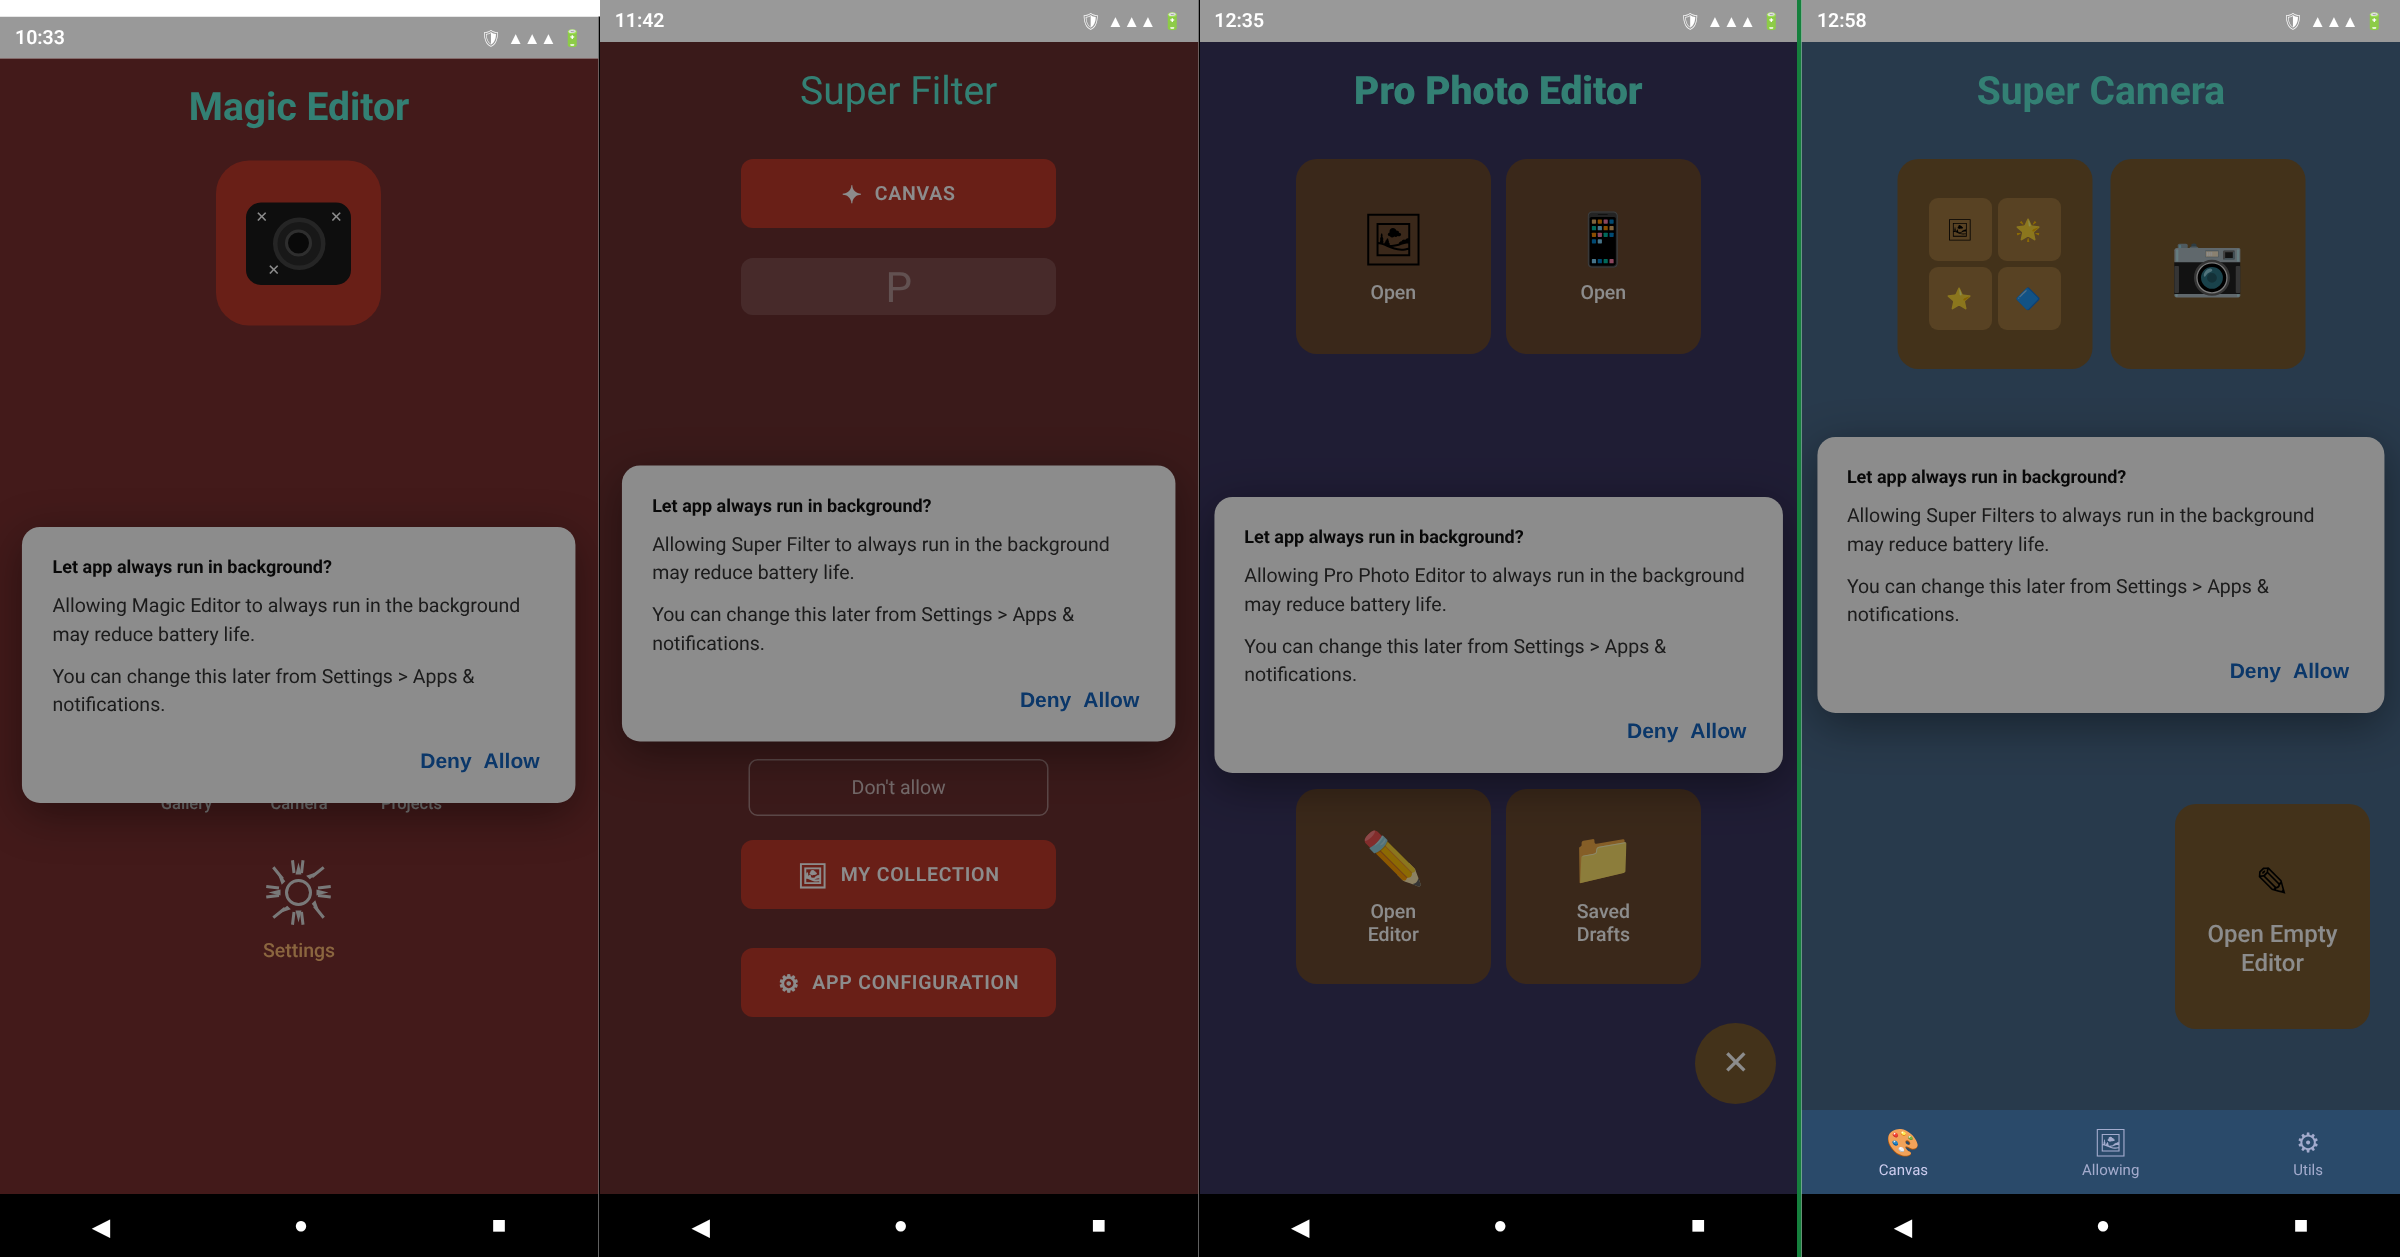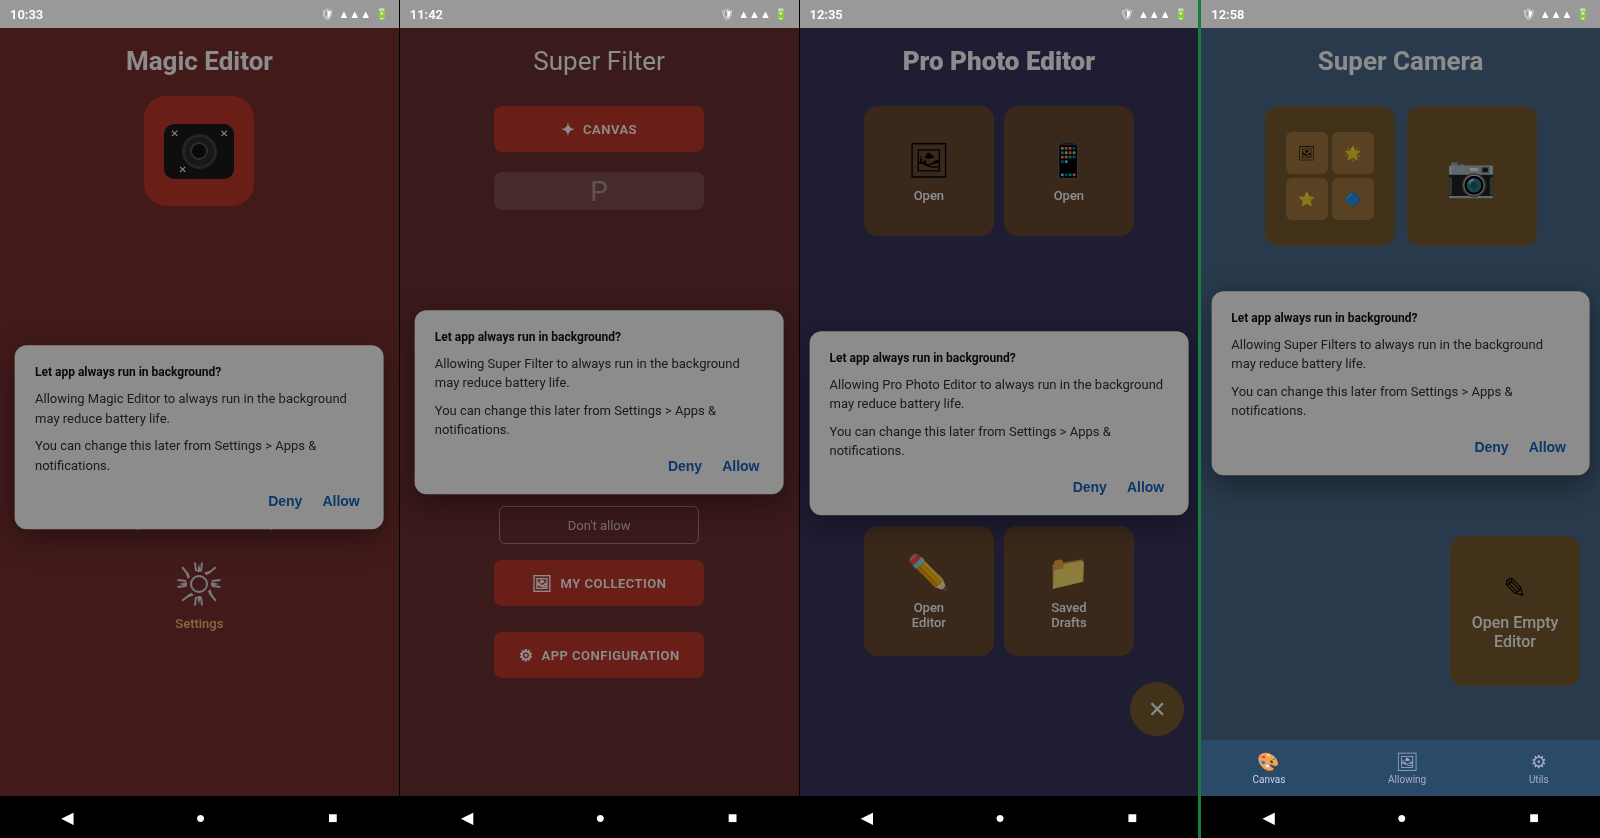--- a/index.html
+++ b/index.html
@@ -65,21 +65,21 @@
       top: 0; left: 0; right: 0; bottom: 0;
       background: rgba(0,0,0,0.45);
       z-index: 5;
     }
 
     
     .app-title {
       text-align: center;
       font-size: 26px;
       font-weight: 700;
-      color: #ffffff;
+      color: #5eead4;
       padding: 18px 10px 10px;
       z-index: 2;
       position: relative;
     }
     .panel-3 .app-title { font-weight: 900; }
 
     
     .app-content {
       flex: 1;
       display: flex;
@@ -299,21 +299,20 @@
     }
     .dialog-body {
       font-size: 13px;
       color: #333;
       line-height: 1.5;
       margin-bottom: 8px;
     }
     .dialog-actions {
       display: flex;
       justify-content: flex-end;
-      gap: 12px;
       margin-top: 12px;
     }
     .dialog-btn {
       font-size: 14px;
       font-weight: 600;
       color: #1565C0;
       padding: 6px 4px;
       background: none;
       border: none;
       cursor: pointer;
@@ -328,21 +327,21 @@
       justify-content: space-around;
       flex-shrink: 0;
       z-index: 10;
     }
     .nav-btn {
       font-size: 16px;
       color: #fff;
     }
 
     
-    .panel-1 { border-right: 1px solid #000; }
+    .panel-1 { border-right: 1px solid #000; margin-top: 11px; }
     .panel-2 { border-right: 1px solid #000; }
     .panel-3 { border-right: 3px solid #15803d; justify-content: center; }
 
     
     .settings-section {
       display: flex;
       flex-direction: column;
       align-items: center;
       margin-top: 20px;
     }

